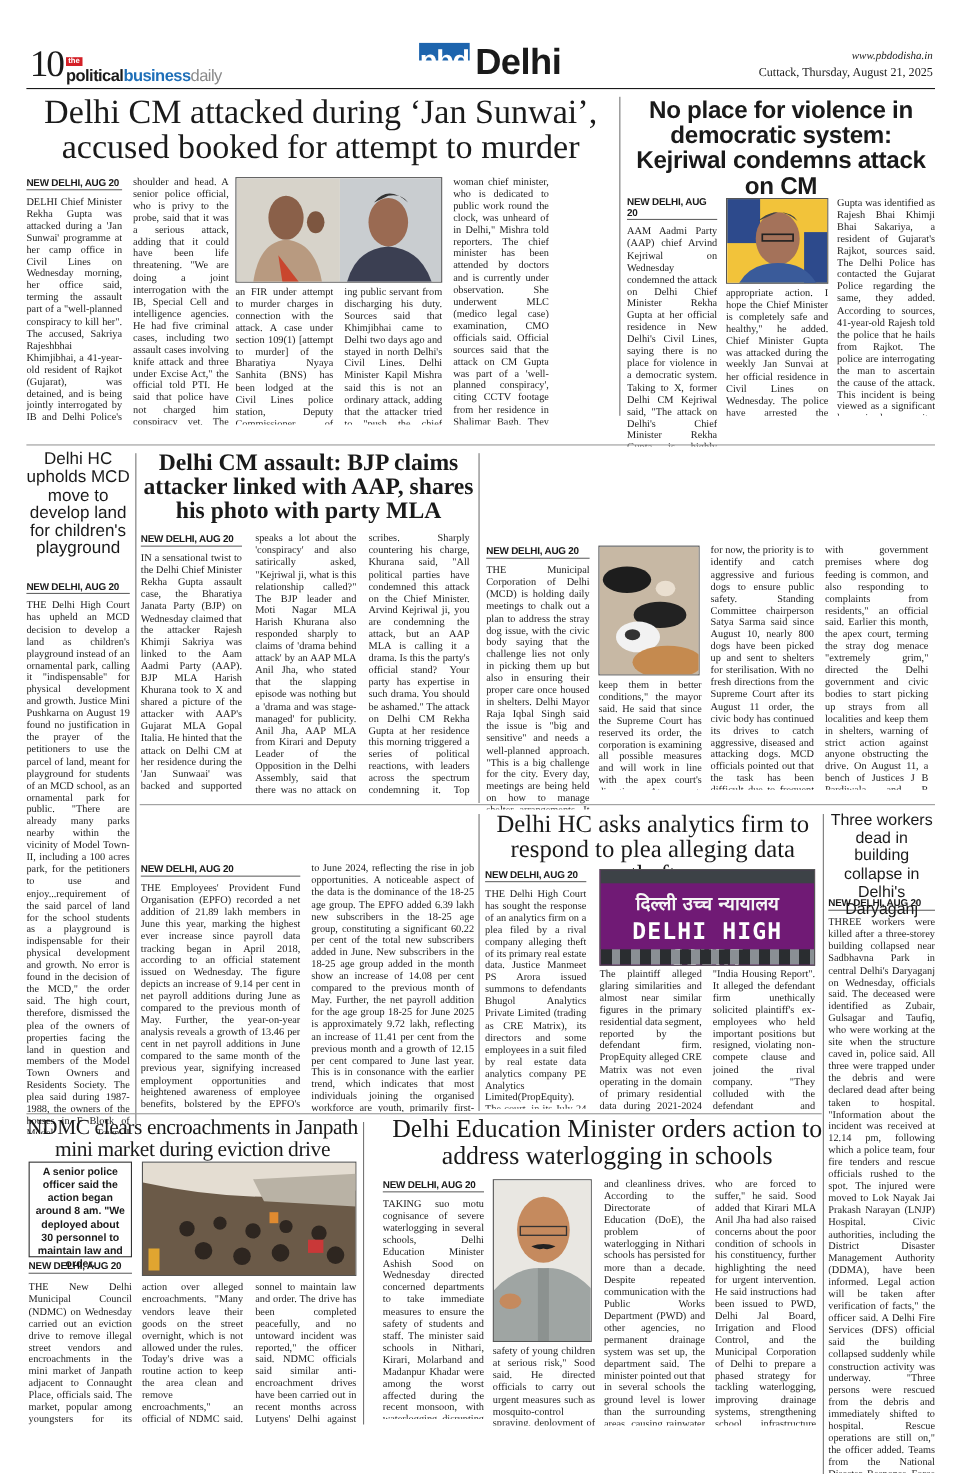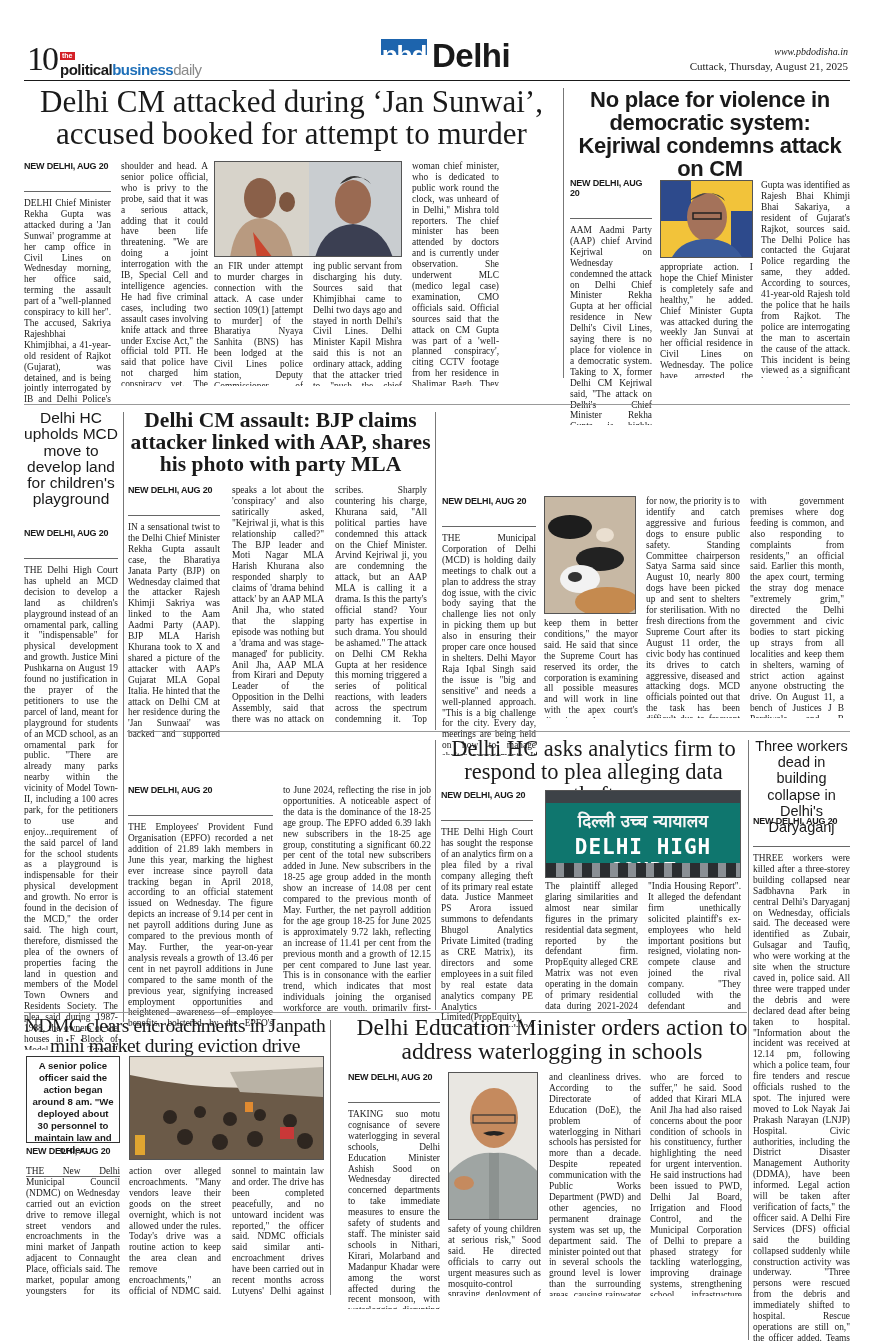--- a/index.html
+++ b/index.html
@@ -12,21 +12,21 @@
 .brand .the{display:inline-block;background:#d42027;color:#fff;font:bold 7px "Liberation Sans",sans-serif;padding:0 2px;line-height:8px}
 .brand .name{font:bold 15px "Liberation Sans",sans-serif;letter-spacing:-0.5px;line-height:16px}
 .brand .p1{color:#1a1a1a}.brand .p2{color:#1e6fb8}.brand .p3{color:#8a8a8a;font-weight:normal}
 .pbd{left:381px;top:39px;width:46px;height:16px;background:#1d64ad;color:#fff;font:bold 26px "Liberation Sans",sans-serif;text-align:center;line-height:33px;letter-spacing:-1px}
 .delhi-t{left:432px;top:37px;font:bold 33px "Liberation Sans",sans-serif;letter-spacing:-0.5px}
 .site{right:22px;top:46px;font-size:10px;font-style:italic;text-align:center}
 .date{right:22px;top:60px;font-size:11px;text-align:right}
 .hrule{left:24px;top:80px;width:826px;height:1px;background:#1a1a1a}
 .hl{font-family:"Liberation Serif",serif;text-align:center;line-height:1.02;color:#1a1a1a}
 .hls{font-family:"Liberation Sans",sans-serif;text-align:center;line-height:1.05;color:#1a1a1a}
-.dl{font:bold 9px "Liberation Sans",sans-serif;border-bottom:1px solid #666;padding-bottom:20px;margin-bottom:6px;letter-spacing:-0.2px}
+.dl{font:bold 9px "Liberation Sans",sans-serif;border-bottom:1px solid #666;padding-bottom:1px;margin-bottom:6px;letter-spacing:-0.2px}
 .col{font-size:9.4px;line-height:10.9px;text-align:justify;hyphens:auto;overflow:hidden}
 .vr{width:1px;background:#777}
 .hr{height:2px;background:#999}
 .photo{overflow:hidden;border:1px solid #555}
 .quote{border:1px solid #333;font:bold 11.5px "Liberation Sans",sans-serif;text-align:center;line-height:14px;padding:3px 4px}
 </style>
 </head>
 <body>
 
 <div class="abs hdr">
@@ -140,21 +140,21 @@
   <div class="abs col" style="left:155px;top:47px;width:148px;height:226px">to June 2024, reflecting the rise in job opportunities. A noticeable aspect of the data is the dominance of the 18-25 age group. The EPFO added 6.39 lakh new subscribers in the 18-25 age group, constituting a significant 60.22 per cent of the total new subscribers added in June. New subscribers in the 18-25 age group added in the month show an increase of 14.08 per cent compared to the previous month of May. Further, the net payroll addition for the age group 18-25 for June 2025 is approximately 9.72 lakh, reflecting an increase of 11.41 per cent from the previous month and a growth of 12.15 per cent compared to June last year. This is in consonance with the earlier trend, which indicates that most individuals joining the organised workforce are youth, primarily first-time job seekers. Approximately 16.93 lakh members, who had exited earlier, rejoined the EPFO in June this year. –IANS</div>
 </div>
 <div class="abs vr" style="left:435px;top:740px;height:270px"></div>
 
 <div class="abs" style="left:441px;top:738px;width:305px;height:275px">
   <div class="hl" style="font-size:22.5px;height:50px">Delhi HC asks analytics firm to respond to plea alleging data theft</div>
   <div class="abs" style="left:0;top:52px;width:92px">
     <div class="dl">NEW DELHI, AUG 20</div>
     <div class="col" style="height:200px">THE Delhi High Court has sought the response of an analytics firm on a plea filed by a rival company alleging theft of its primary real estate data. Justice Manmeet PS Arora issued summons to defendants Bhugol Analytics Private Limited (trading as CRE Matrix), its directors and some employees in a suit filed by real estate data analytics company PE Analytics Limited(PropEquity). The court, in its July 24 order, granted time to the defendants to file their written statements and posted the matter for September 19.</div>
   </div>
-  <div class="abs photo" style="left:104px;top:52px;width:196px;height:88px;background:#0f766e">
+  <div class="abs photo" style="left:104px;top:52px;width:196px;height:88px;background:#701a75">
     <div style="position:absolute;left:0;top:0;width:100%;height:12px;background:#3d4247"></div>
     <div style="position:absolute;left:0;top:18px;width:100%;text-align:center;color:#f5f5f5;font:bold 17px 'DejaVu Sans',sans-serif">दिल्ली उच्च न्यायालय</div>
     <div style="position:absolute;left:0;top:44px;width:100%;text-align:center;color:#fff;font:bold 21px 'DejaVu Sans Mono',monospace;letter-spacing:1px">DELHI HIGH COURT</div>
     <div style="position:absolute;left:0;bottom:0;width:100%;height:14px;background:repeating-linear-gradient(90deg,#2a2d30 0 10px,#8a8f94 10px 18px)"></div>
   </div>
   <div class="abs col" style="left:104px;top:143px;width:93px;height:130px">The plaintiff alleged glaring similarities and almost near similar figures in the primary residential data segment, reported by the defendant firm. PropEquity alleged CRE Matrix was not even operating in the domain of primary residential data during 2021-2024 for which the primary data figures were released in May 2025 in a report titled</div>
   <div class="abs col" style="left:207px;top:143px;width:93px;height:130px">"India Housing Report". It alleged the defendant firm unethically solicited plaintiff's ex-employees who held important positions but resigned, violating non-compete clause and joined the rival company. "They colluded with the defendant and compromised the proprietary primary residential data of the plaintiff," it said. –PTI</div>
 </div>
 <div class="abs vr" style="left:748px;top:740px;height:600px"></div>
 

